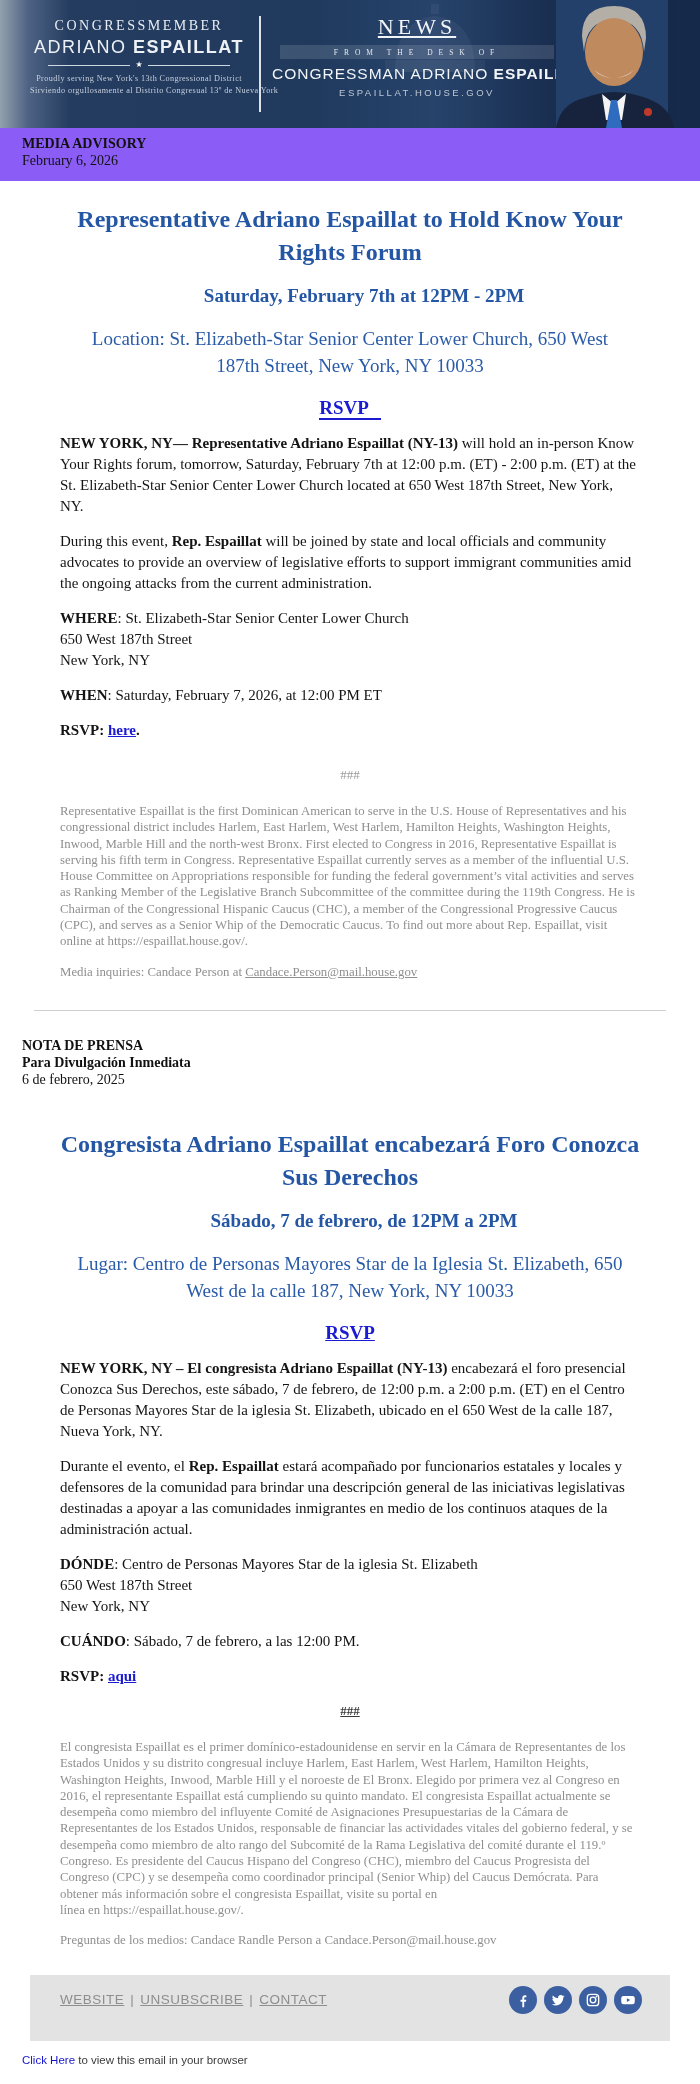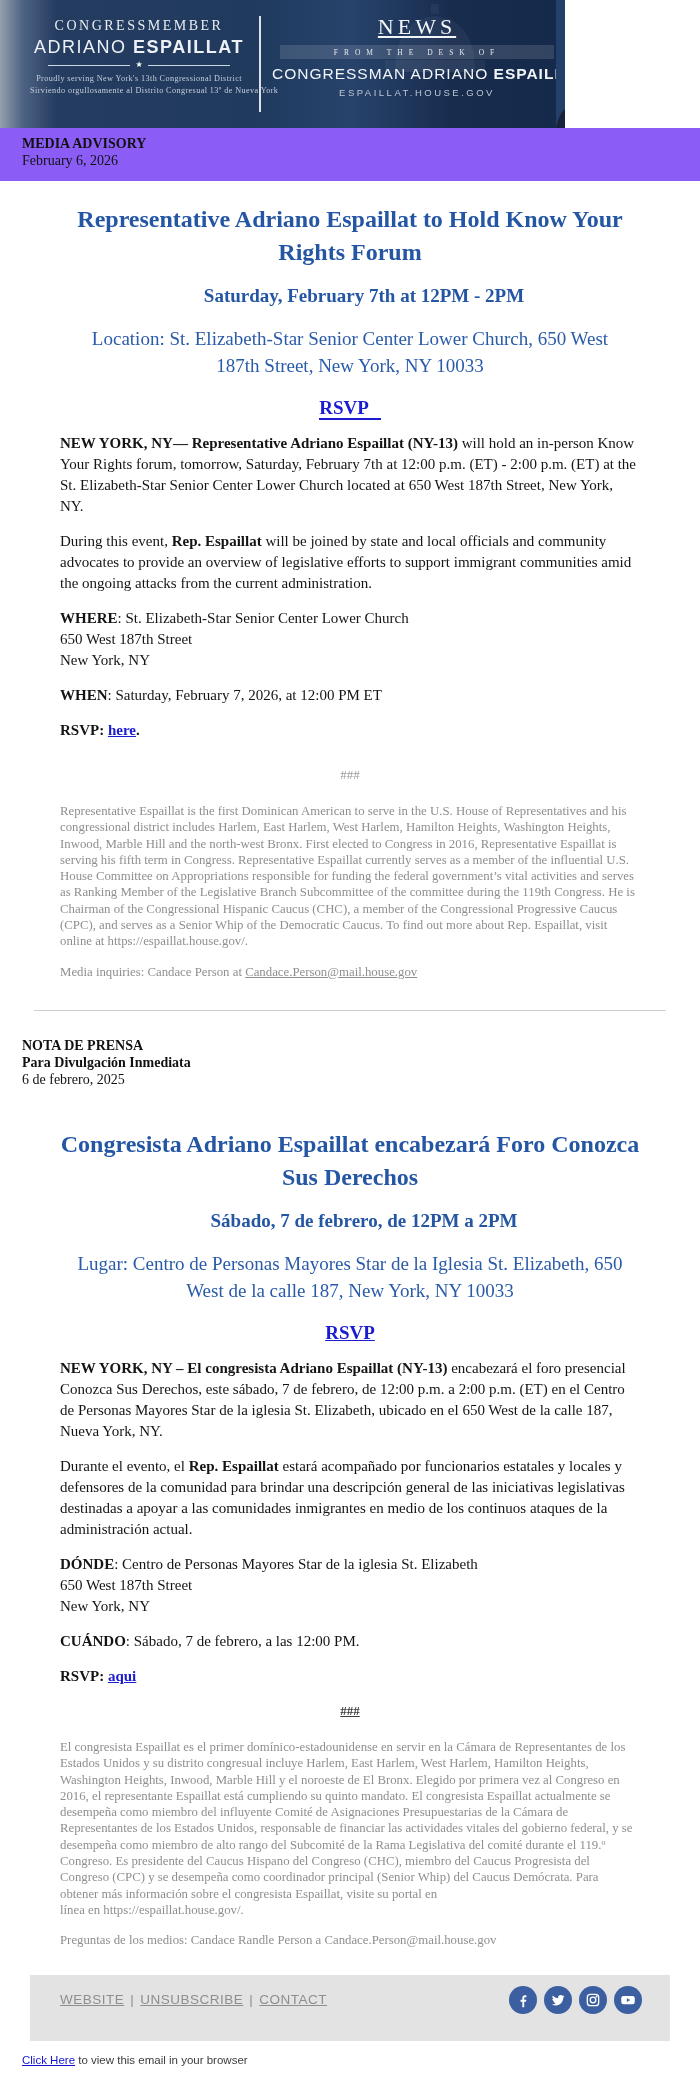--- a/index.html
+++ b/index.html
@@ -5,21 +5,21 @@
   * { margin:0; padding:0; box-sizing:border-box; }
   html,body { background:#ffffff; }
   body {
     width:700px; min-height:2084px; overflow-x:hidden;
     font-family:"Liberation Serif","DejaVu Serif",serif;
     color:#111111;
   }
 
   
   .banner {
-    position:relative; width:565px; height:128px;
+    position:relative; width:700px; height:128px;
     background:linear-gradient(90deg,#93a0ad 0%, #4e6384 4%, #243c60 10%,
                #203a5e 45%, #27436b 62%, #182c4e 80%, #15294a 100%);
     overflow:hidden;
   }
   .dome { position:absolute; left:370px; top:2px; opacity:.6; }
   .b-left { position:absolute; left:30px; top:18px; width:218px; color:#edf1f6; text-align:center; }
   .b-kicker { font-size:14px; letter-spacing:2.5px; color:#e9edf3; }
   .b-name { font-family:"Liberation Sans",sans-serif; font-size:18px; letter-spacing:1.5px; margin-top:3px; white-space:nowrap; }
   .b-name .bold { font-weight:700; }
   .b-star-row { display:flex; align-items:center; gap:5px; margin:3px 18px 4px 18px; }
@@ -67,21 +67,21 @@
   .footer-bar { margin:26px 30px 0 30px; height:66px; background:#e3e3e4;
                 display:flex; align-items:center; justify-content:space-between; padding:0 28px 16px 30px; }
   .f-links { font-family:"Liberation Sans",sans-serif; font-size:13.5px; color:#8e8e8e; letter-spacing:.5px; }
   .f-links a { color:#8e8e8e; text-decoration:underline; cursor:pointer; }
   .f-links .sep { margin:0 6px; text-decoration:none; }
   .f-icons { display:flex; gap:7px; }
   .icon-btn { width:28px; height:28px; border-radius:50%; background:#3b5fa0;
               display:flex; align-items:center; justify-content:center; cursor:pointer; }
   .icon-btn svg { display:block; }
   .browser-line { margin:13px 0 0 22px; font-family:"Liberation Sans",sans-serif; font-size:11.5px; color:#3c3c3c; }
-  .browser-line a { color:#1414cc; text-decoration:underline; cursor:pointer; }
+  .browser-line a { color:#1414cc; cursor:pointer; }
 </style>
 </head>
 <body>
 
 <header class="banner">
   <svg class="dome" width="130" height="70" viewBox="0 0 130 70">
     <g fill="rgba(255,255,255,0.08)">
       <rect x="61" y="2" width="8" height="10"></rect>
       <path d="M25 70 Q25 18 65 14 Q105 18 105 70 Z"></path>
       <rect x="15" y="58" width="100" height="12"></rect>

